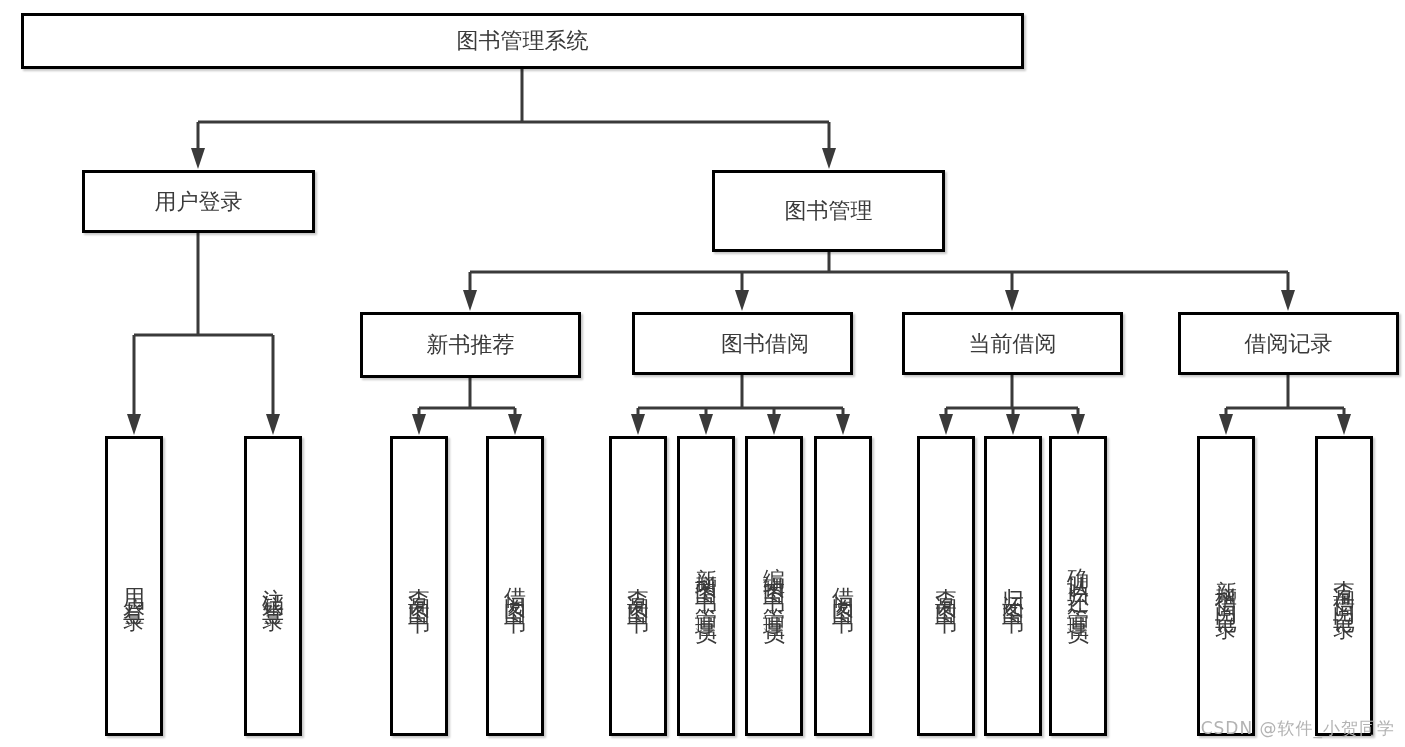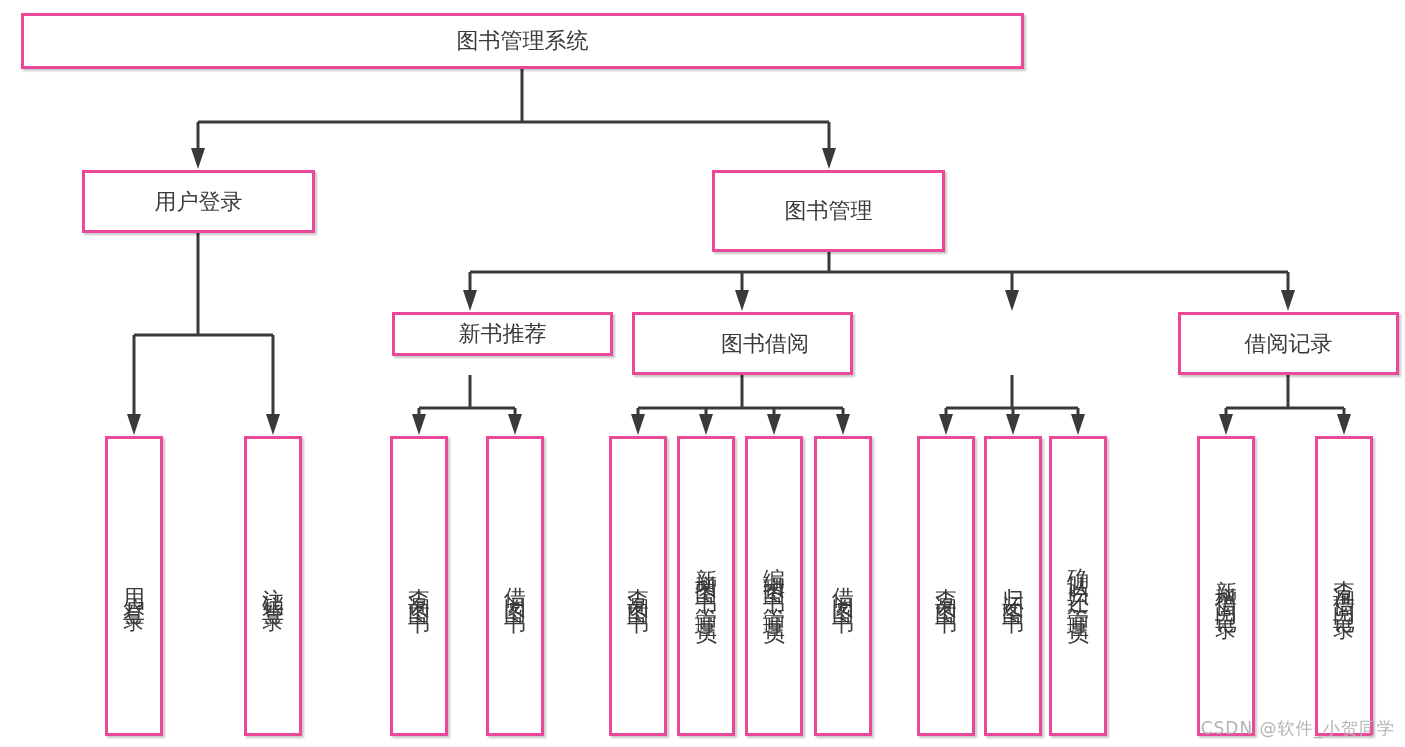--- a/index.html
+++ b/index.html
@@ -14,21 +14,21 @@
   .connectors {
     position: absolute;
     left: 0; top: 0;
     width: 1405px; height: 747px;
     pointer-events: none;
   }
   .node {
     position: absolute;
     box-sizing: border-box;
     background: #ffffff;
-    border: 3px solid #ec4899;
+    border: 3px solid #000000;
     box-shadow: 2px 2px 2px rgba(0,0,0,0.22);
     display: flex;
     align-items: center;
     justify-content: center;
     color: #3a3a3a;
   }
   .h-node span {
     font-size: 22px;
     line-height: 1;
     white-space: nowrap;
@@ -108,25 +108,28 @@
     <span>图书管理系统</span>
   </div>
 
   <div class="node h-node" style="left:82px; top:170px; width:233px; height:63px;">
     <span>用户登录</span>
   </div>
   <div class="node h-node" style="left:712px; top:170px; width:233px; height:82px;">
     <span>图书管理</span>
   </div>
 
-  <div class="node h-node" style="left:360px; top:312px; width:221px; height:44px;margin-left:32px;">
+  <div class="node h-node" style="left:360px; top:312px; width:221px; height:66px;">
     <span>新书推荐</span>
   </div>
   <div class="node h-node" style="left:632px; top:312px; width:221px; height:63px;padding-left:45px;">
     <span>图书借阅</span>
+  </div>
+  <div class="node h-node" style="left:902px; top:312px; width:221px; height:63px;">
+    <span>当前借阅</span>
   </div>
   <div class="node h-node" style="left:1178px; top:312px; width:221px; height:63px;">
     <span>借阅记录</span>
   </div>
 
   <div class="node v-node" style="left:105px; top:436px; width:58px; height:300px;">
     <span>用户登录</span>
   </div>
   <div class="node v-node" style="left:244px; top:436px; width:58px; height:300px;">
     <span>注销登录</span>

